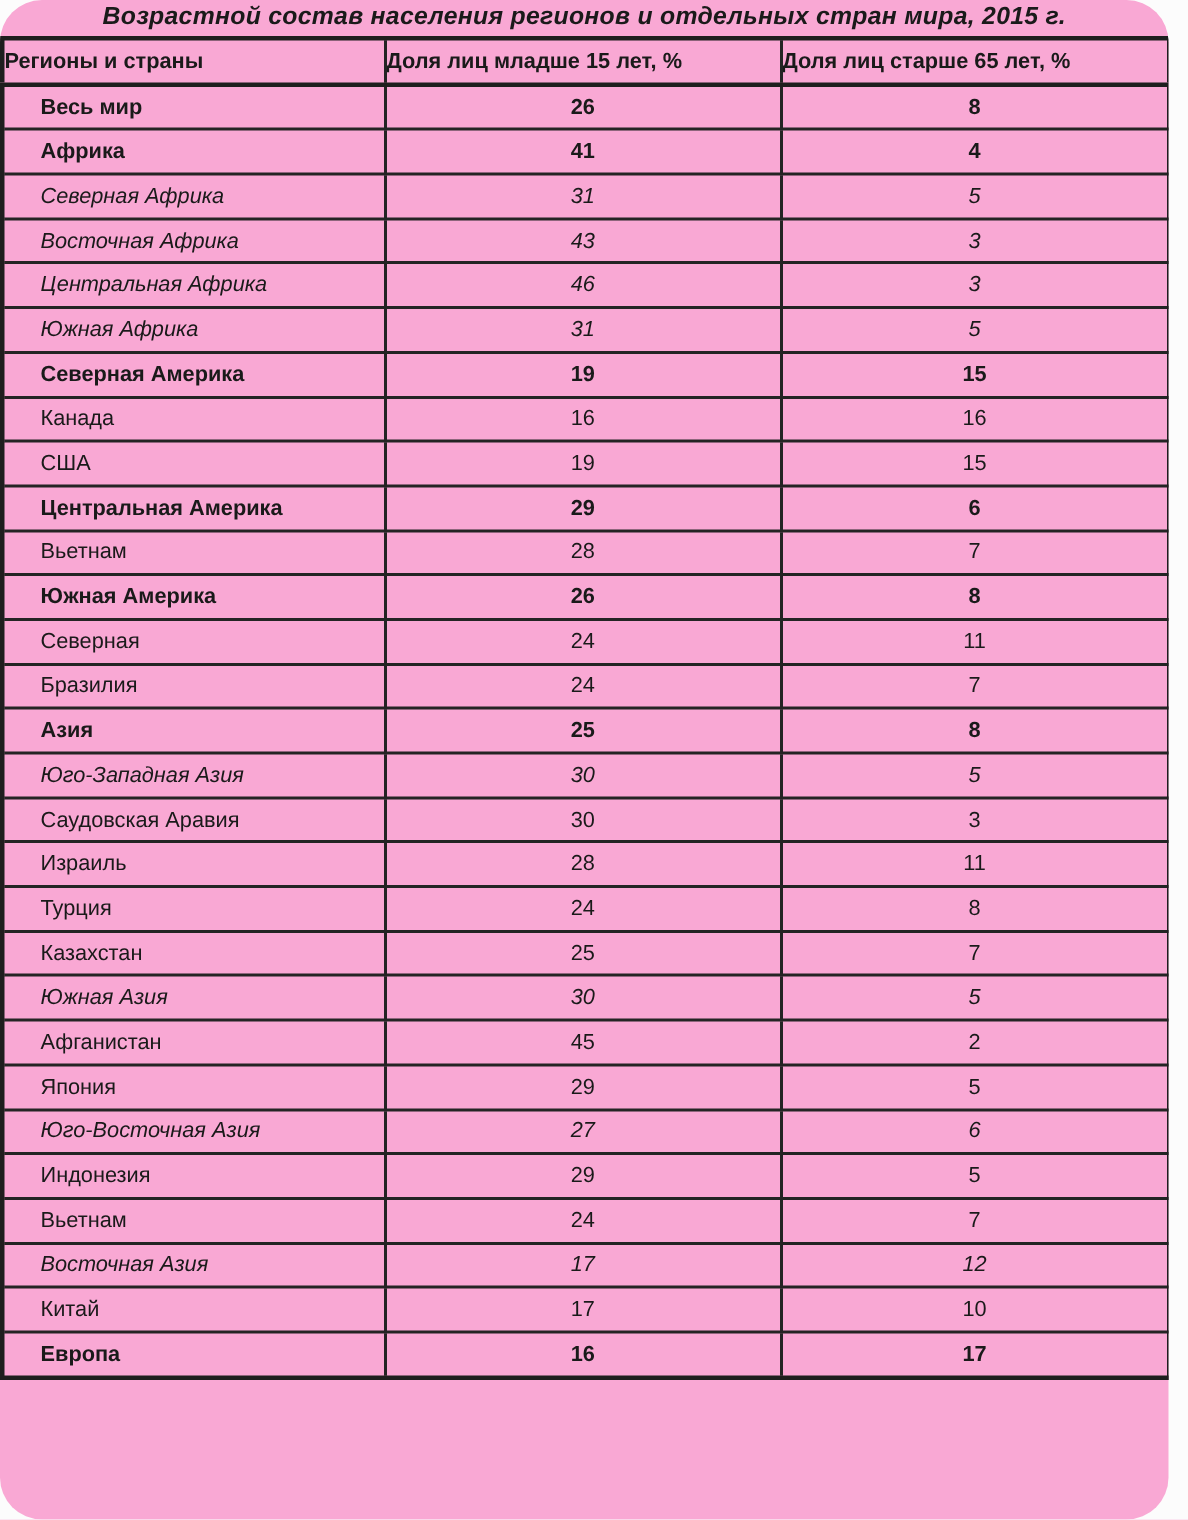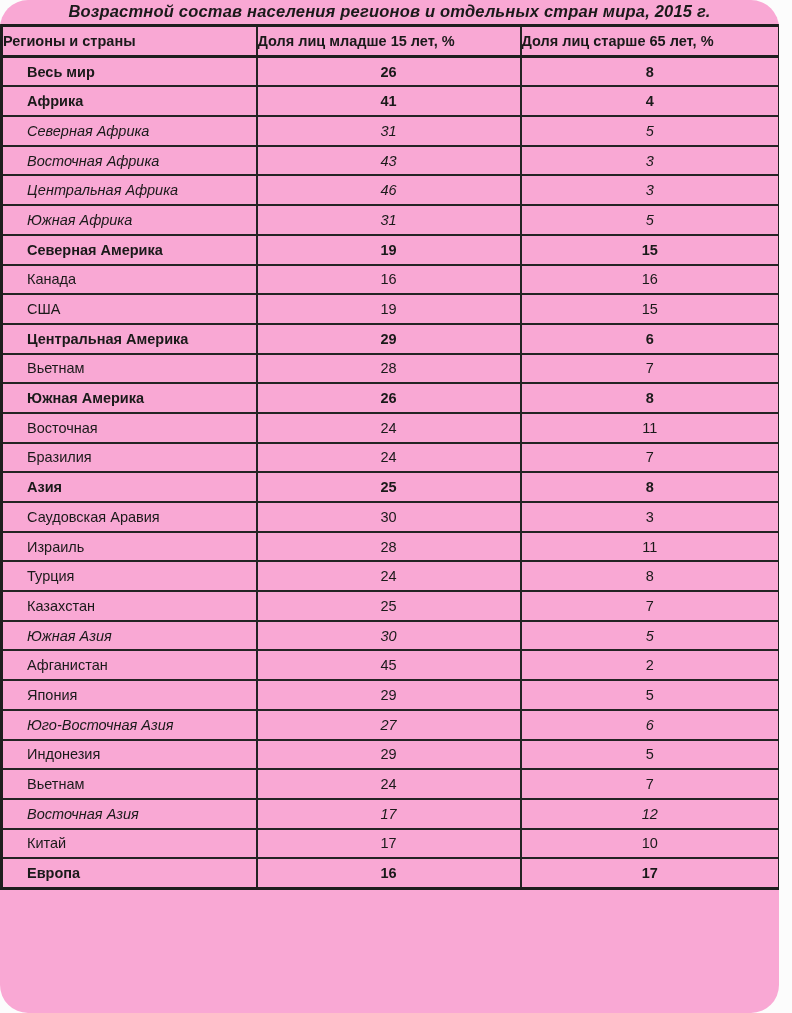--- a/index.html
+++ b/index.html
@@ -137,33 +137,38 @@
           <td class="name-cell">Вьетнам</td>
           <td class="num-cell">28</td>
           <td class="num-cell">7</td>
         </tr>
         <tr class="row-bold">
           <td class="name-cell">Южная Америка</td>
           <td class="num-cell">26</td>
           <td class="num-cell">8</td>
         </tr>
         <tr class="row-normal">
-          <td class="name-cell">Восточная</td>
+          <td class="name-cell">Северная</td>
           <td class="num-cell">24</td>
           <td class="num-cell">11</td>
         </tr>
         <tr class="row-normal">
           <td class="name-cell">Бразилия</td>
           <td class="num-cell">24</td>
           <td class="num-cell">7</td>
         </tr>
         <tr class="row-bold">
           <td class="name-cell">Азия</td>
           <td class="num-cell">25</td>
           <td class="num-cell">8</td>
+        </tr>
+        <tr class="row-italic">
+          <td class="name-cell">Юго-Западная Азия</td>
+          <td class="num-cell">30</td>
+          <td class="num-cell">5</td>
         </tr>
         <tr class="row-normal">
           <td class="name-cell">Саудовская Аравия</td>
           <td class="num-cell">30</td>
           <td class="num-cell">3</td>
         </tr>
         <tr class="row-normal">
           <td class="name-cell">Израиль</td>
           <td class="num-cell">28</td>
           <td class="num-cell">11</td>

